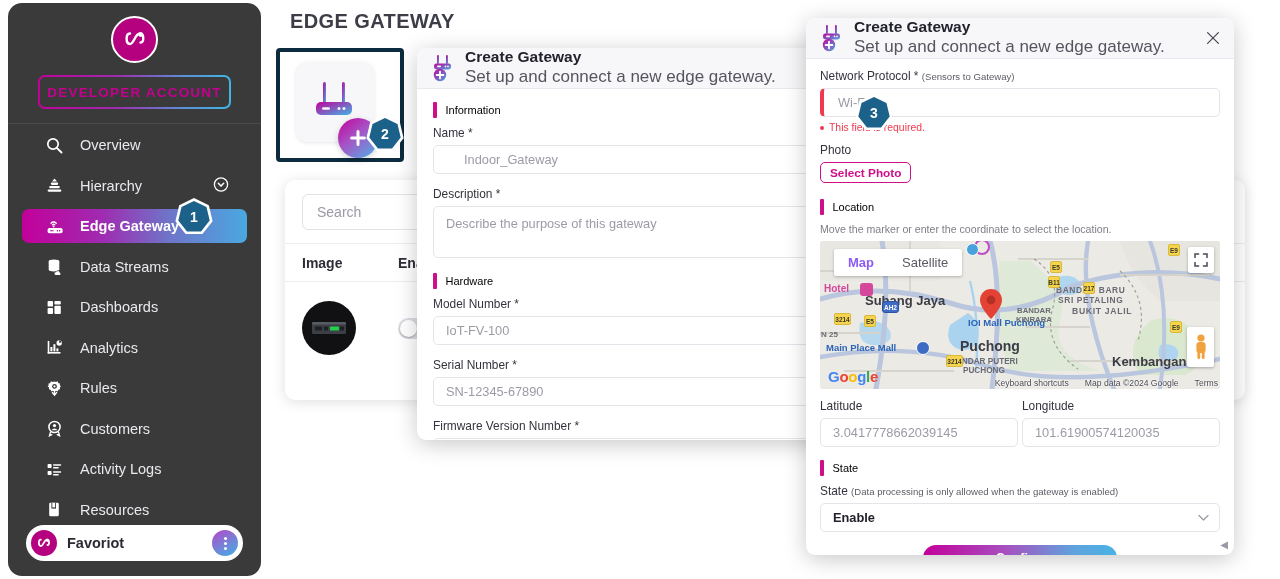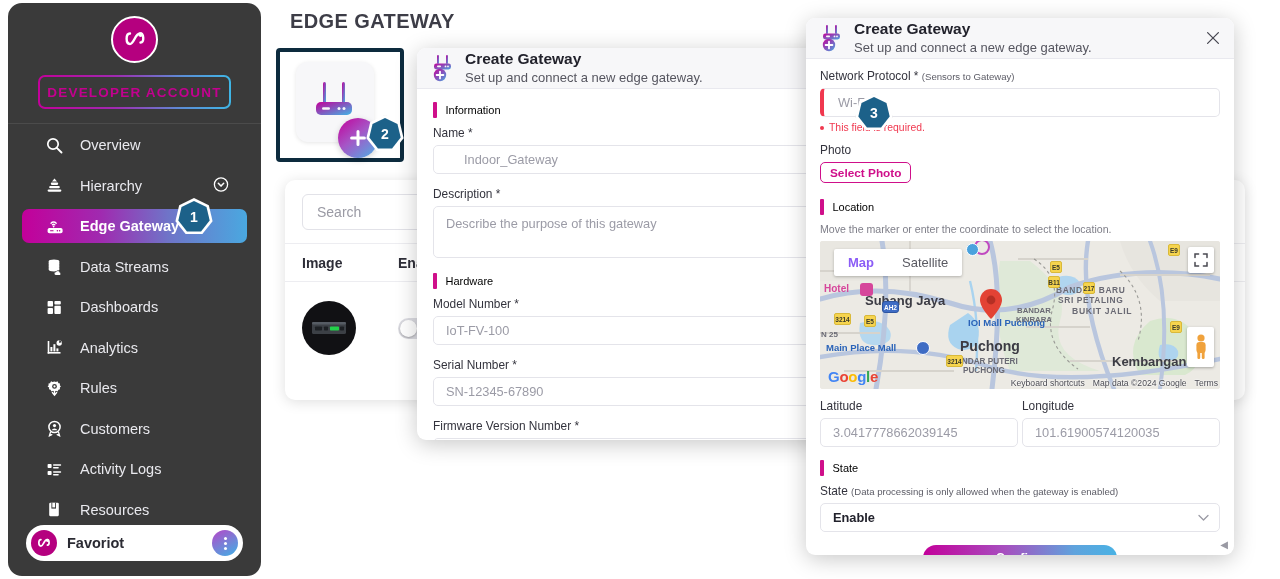--- a/index.html
+++ b/index.html
@@ -153,21 +153,21 @@
   }
   .modal-head {
     height: 41px; background:#f7f7f9;
     border-bottom:1px solid #e9e9ef;
     display:flex; align-items:center; padding-left: 13px;
     position:relative;
   }
   .gw-icon { width: 26px; height: 30px; position:relative; flex:0 0 26px; }
   .mh-text { margin-left: 9px; }
   .mh-title { font-size: 15.5px; font-weight: 800; color:#22222c; line-height: 1.05; }
-  .mh-sub { font-size: 13px; color:#55555f; margin-top: 2px; }
+  .mh-sub { font-size: 17px; color:#55555f; margin-top: 2px; }
   .modal-close { position:absolute; right: 14px; top: 13px; color:#4b4b55; }
 
   .sec-head { display:flex; align-items:center; margin-bottom: 8px; }
   .sec-bar { width:3.5px; height: 16px; background:#cf0f8a; margin-right:9px; border-radius:1px; }
   .sec-title { font-size: 11px; font-weight:400; color:#000000; }
 
   .fld-label { font-size: 11.9px; color:#33333d; margin-bottom: 5px; }
   .fld-label .req { color:#33333d; }
   .fld-hint { font-size: 9.6px; color:#5c5c66; }
   .input {
@@ -241,21 +241,21 @@
     background:#fff; border-radius:2px; box-shadow:0 1px 3px rgba(0,0,0,.3);
     z-index:5; display:flex; align-items:center; justify-content:center;
   }
   .map-pegman {
     position:absolute; right: 6px; bottom: 22px; width: 27px; height: 40px;
     background:#fff; border-radius:2px; box-shadow:0 1px 3px rgba(0,0,0,.3);
     z-index:5; display:flex; align-items:center; justify-content:center;
   }
   .map-attrib {
     position:absolute; right: 2px; bottom: 1px; z-index: 6;
-    font-size: 8.6px; color:#4a4a52; display:flex; gap:8px;
+    font-size: 8.6px; color:#4a4a52; display:flex; gap:16px;
     text-shadow: 0 0 2px #fff, 0 0 2px #fff;
     text-align: center;
   }
   .map-google { position:absolute; left: 8px; bottom: 4px; z-index:6; font-size: 15px; font-weight:700; letter-spacing:-.3px;}
   .map-lbl { position:absolute; z-index:3; font-weight:700; color:#3c3c44; white-space:nowrap; }
   .map-lbl.blue { color:#2a63b8; font-weight:600; }
   .map-lbl.pink { color:#d6469b; }
   .map-lbl.grey { color:#6a6a74; }
   .shield {
     position:absolute; width:12px;height:12px;border-radius:2px;background:#f6d44e;

